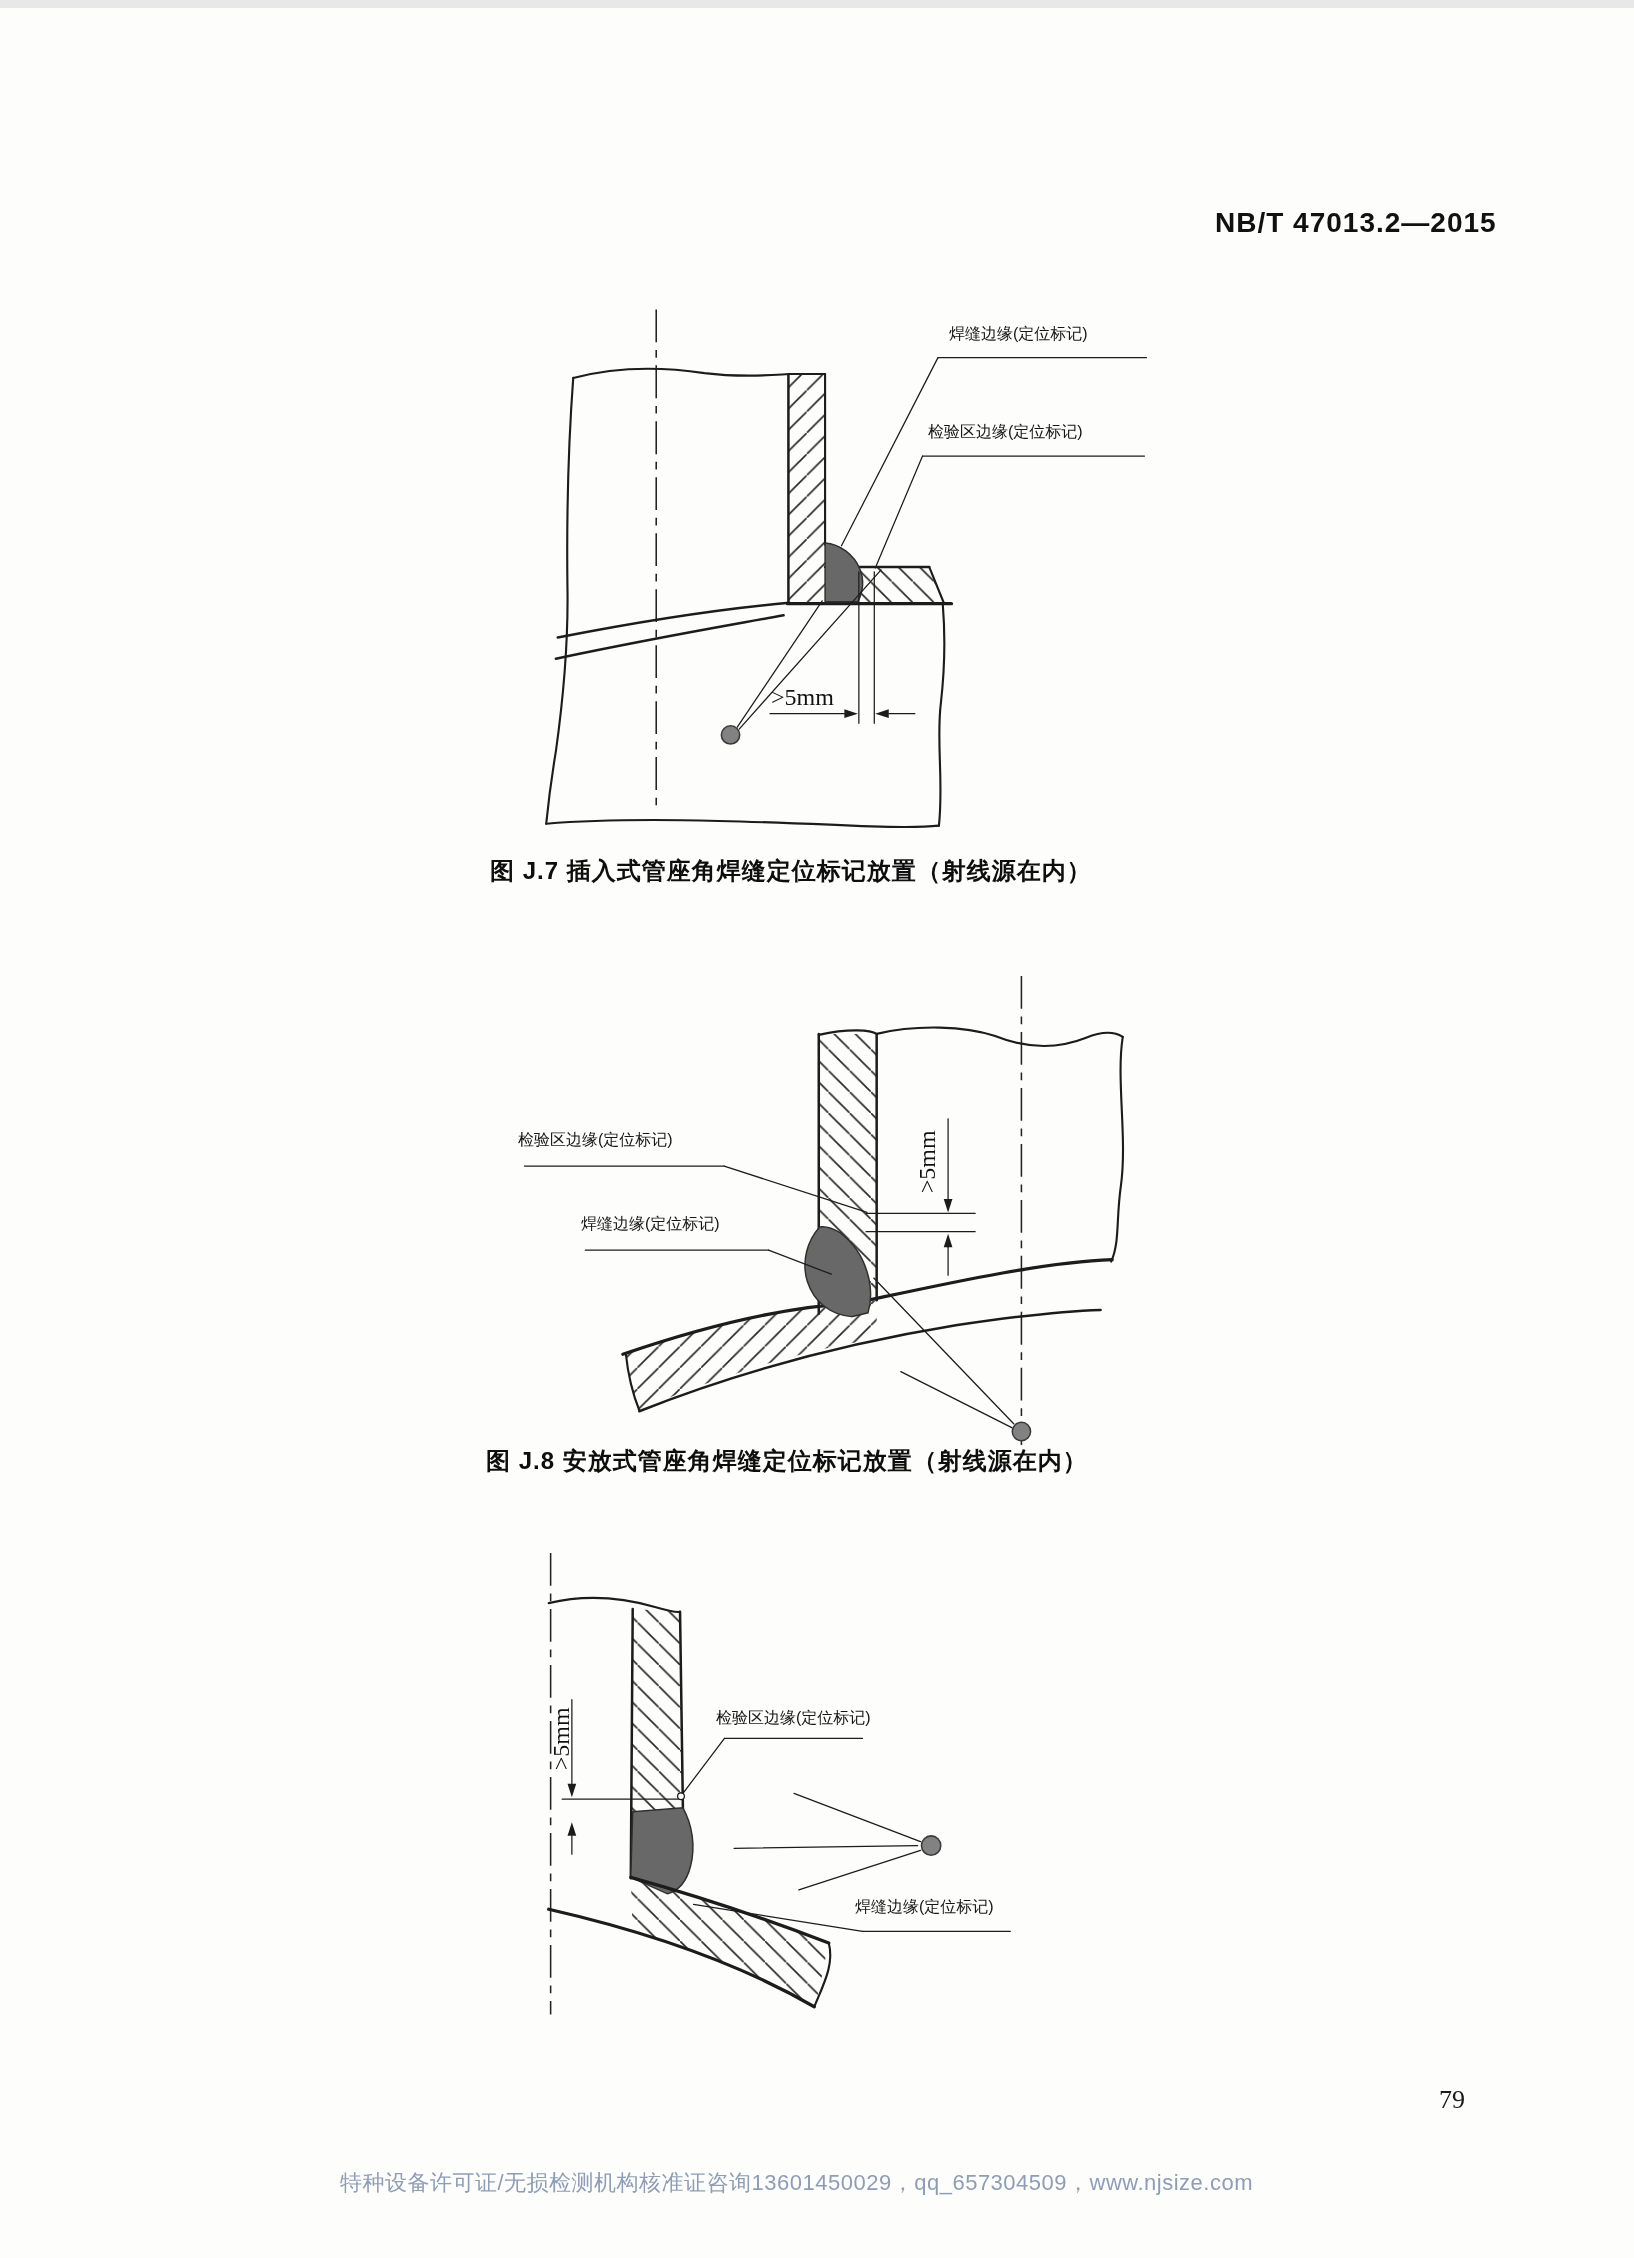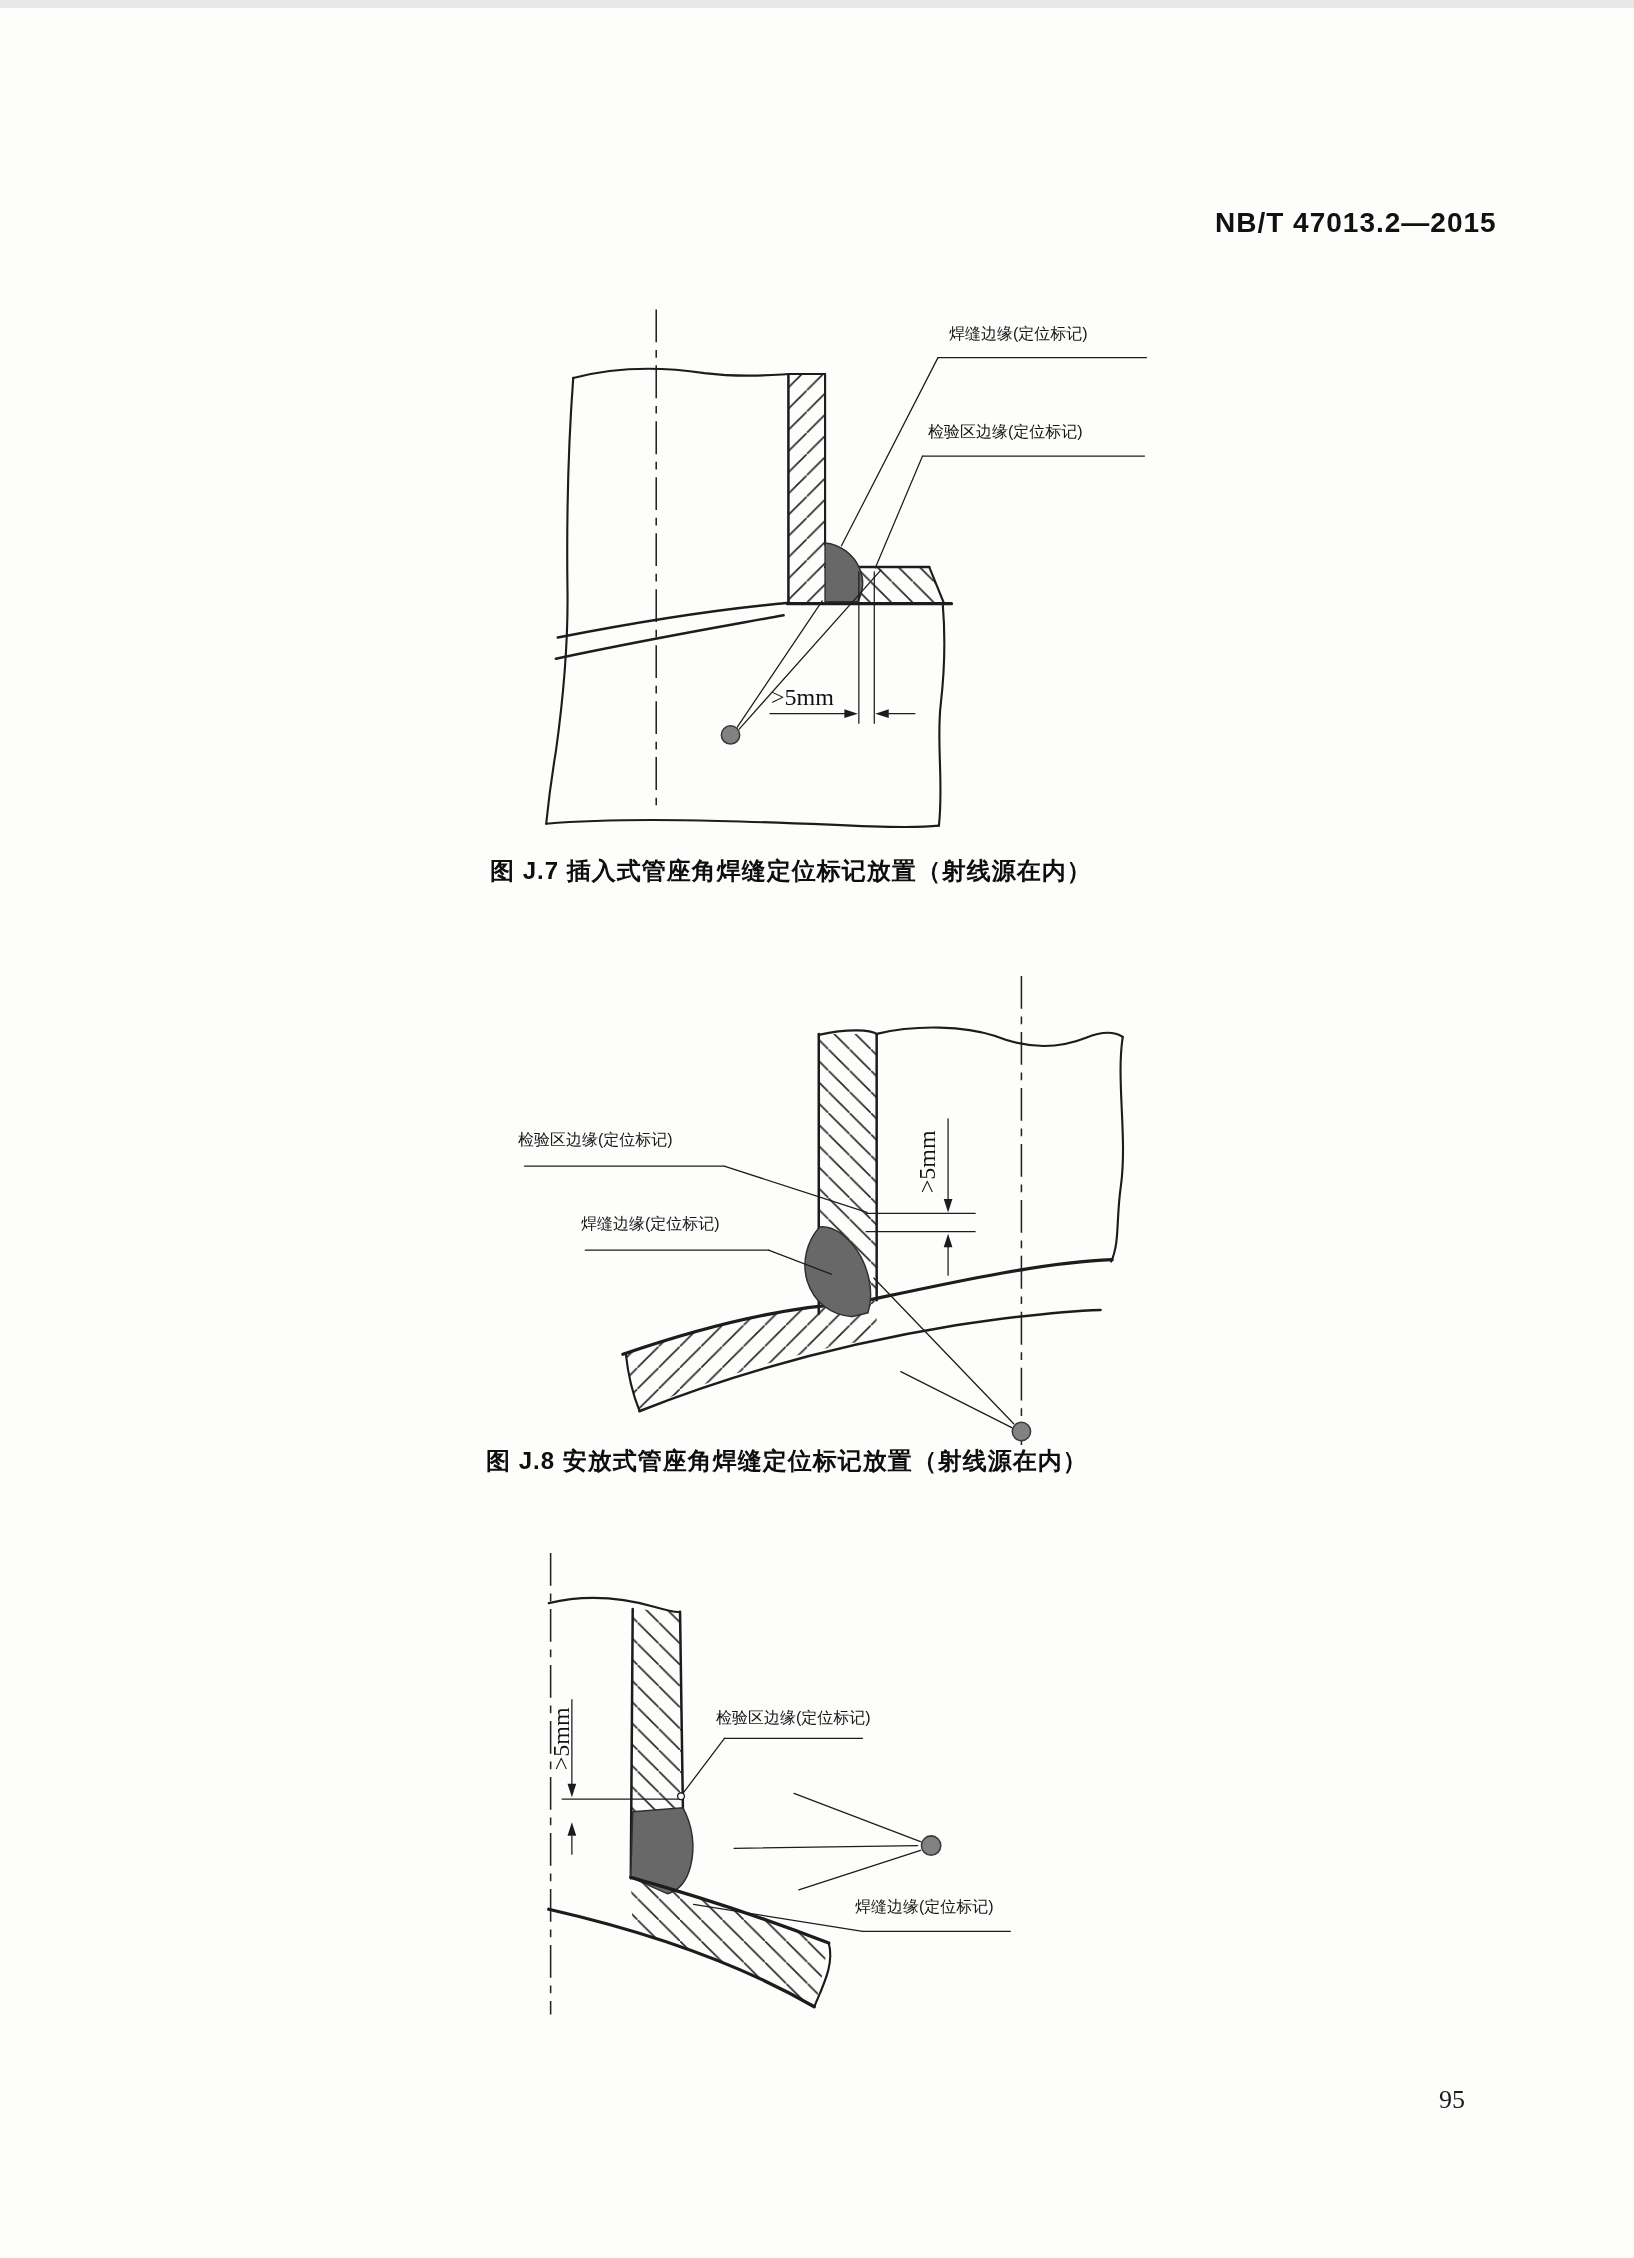--- a/index.html
+++ b/index.html
@@ -196,16 +196,17 @@
 
   <div class="txt lbl" style="left:518px;top:1123px;">检验区边缘(定位标记)</div>
   <div class="txt lbl" style="left:581px;top:1207px;">焊缝边缘(定位标记)</div>
   <div class="txt dim vert" style="left:884px;top:1140px;">&gt;5mm</div>
   <div class="txt cap" style="left:486px;top:1439px;text-align:center;">图 J.8  安放式管座角焊缝定位标记放置（射线源在内）</div>
 
   <div class="txt lbl" style="left:716px;top:1701px;">检验区边缘(定位标记)</div>
   <div class="txt lbl" style="left:855px;top:1890px;">焊缝边缘(定位标记)</div>
   <div class="txt dim vert" style="left:518px;top:1717px;">&gt;5mm</div>
 
-  <div class="txt pageno" style="left:1439px;top:2077px;">95</div>
+  <div class="txt pageno" style="left:1439px;top:2077px;">79</div>
+  <div class="txt wm" style="left:340px;top:2162px;">特种设备许可证/无损检测机构核准证咨询13601450029，qq_657304509，www.njsize.com</div>
 
 </div>
 
 
 </body></html>

